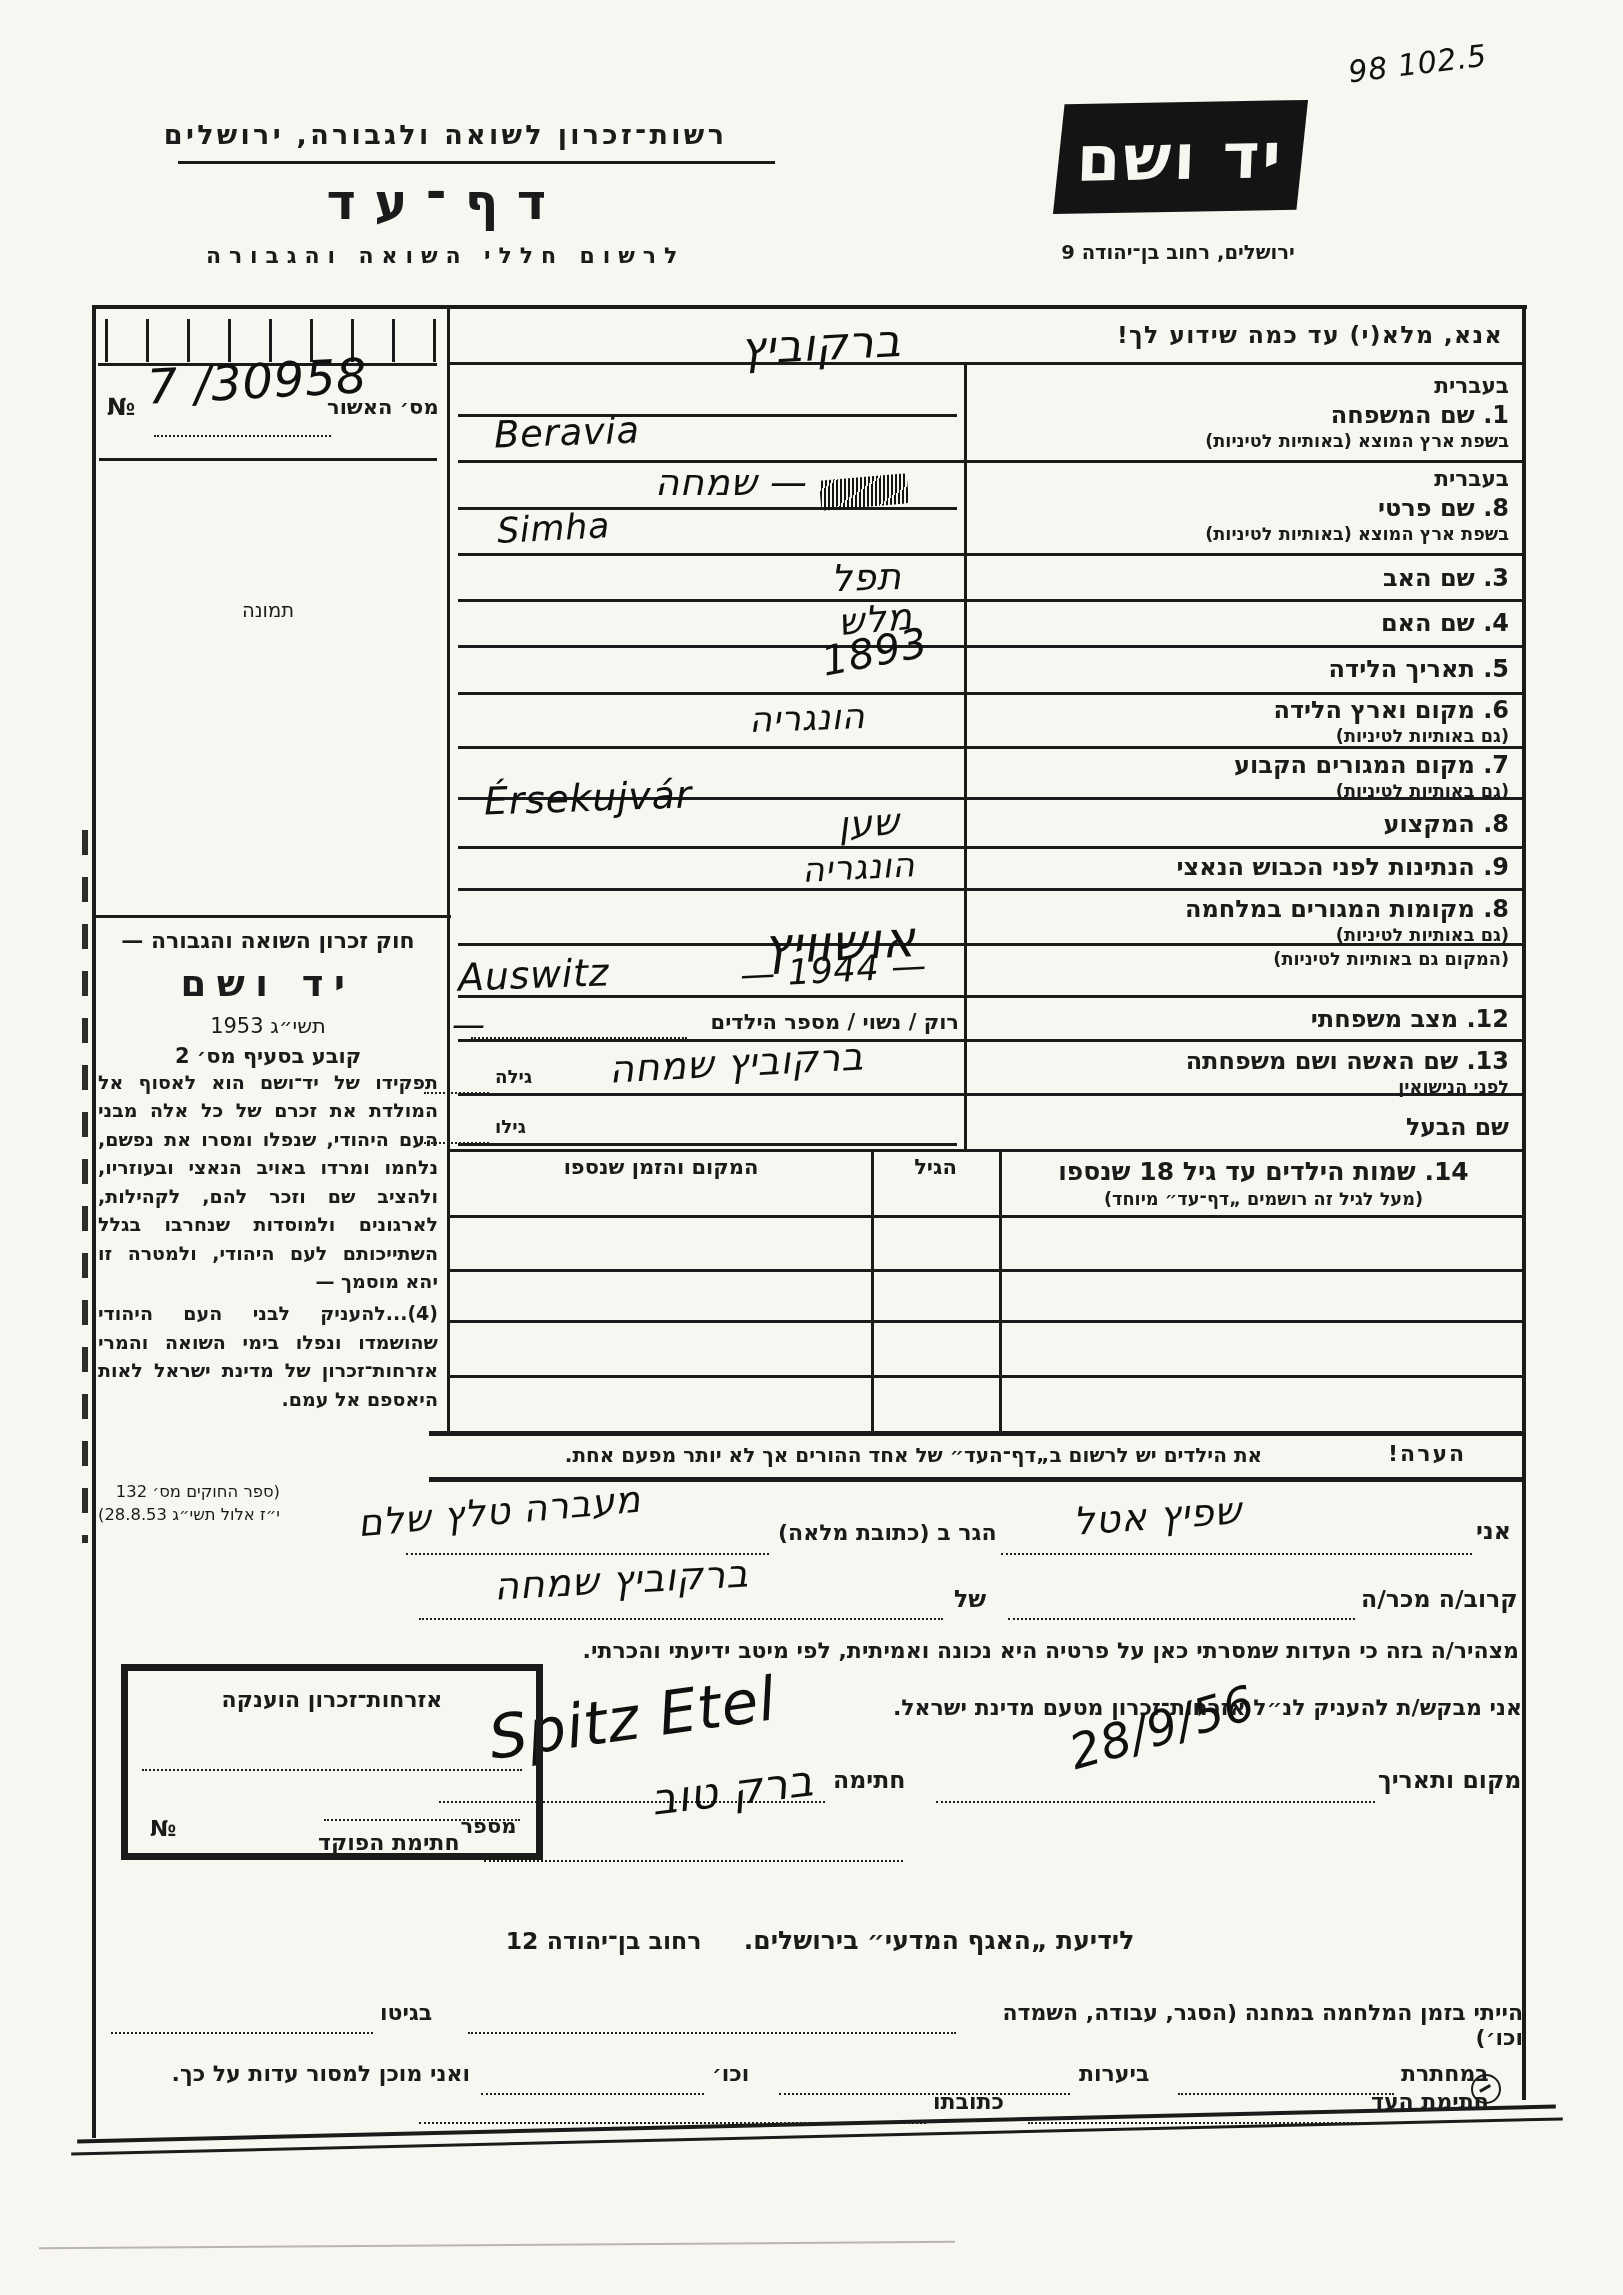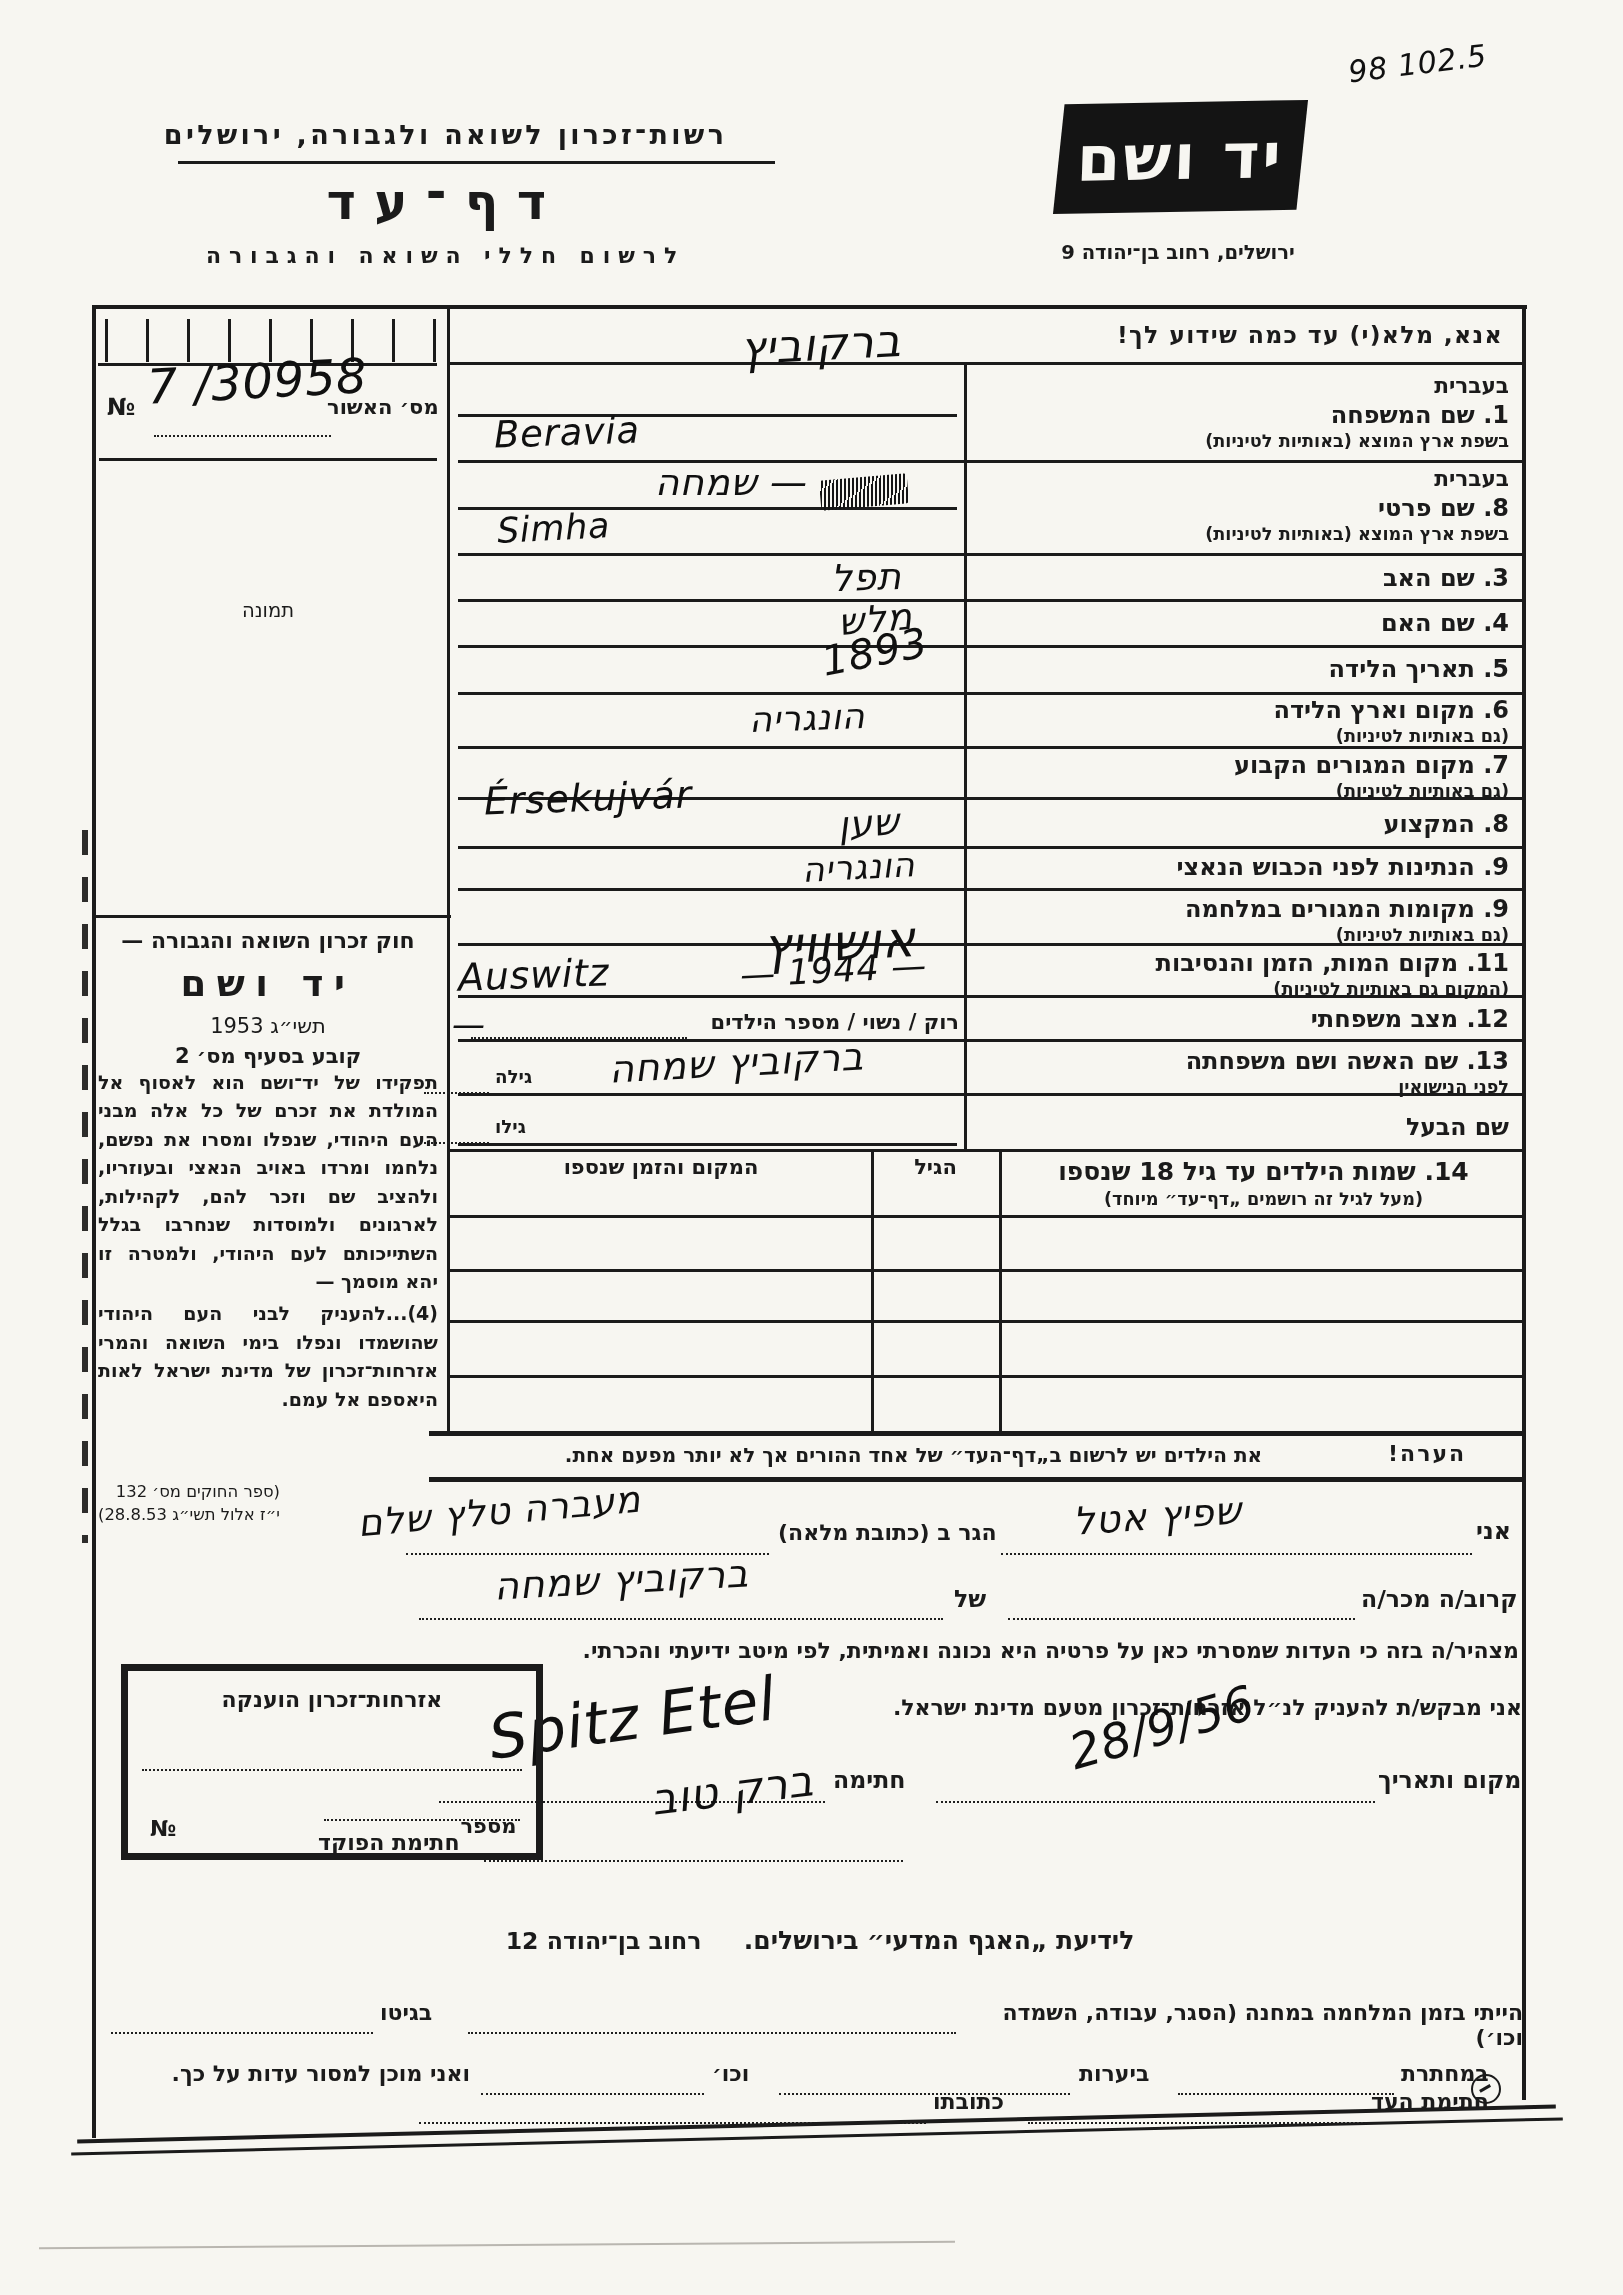--- a/index.html
+++ b/index.html
@@ -181,25 +181,24 @@
     <div class="flabel">6. מקום וארץ הלידה</div>
     <div class="fsub">(גם באותיות לטיניות)</div>
   </div>
   <div class="rblock" style="top:750px;">
     <div class="flabel">7. מקום המגורים הקבוע</div>
     <div class="fsub">(גם באותיות לטיניות)</div>
   </div>
   <div class="rblock" style="top:810px;font-size:24px;font-weight:bold;">8. המקצוע</div>
   <div class="rblock" style="top:853px;font-size:24px;font-weight:bold;">9. הנתינות לפני הכבוש הנאצי</div>
   <div class="rblock" style="top:894px;">
-    <div class="flabel">9. מקומות המגורים במלחמה</div>
+    <div class="flabel">8. מקומות המגורים במלחמה</div>
     <div class="fsub">(גם באותיות לטיניות)</div>
   </div>
   <div class="rblock" style="top:948px;">
-    <div class="flabel">11. מקום המות, הזמן והנסיבות</div>
     <div class="fsub">(המקום גם באותיות לטיניות)</div>
   </div>
   <div class="rblock" style="top:1005px;font-size:24px;font-weight:bold;">12. מצב משפחתי</div>
   <div class="rblock" style="top:1046px;">
     <div class="flabel">13. שם האשה ושם משפחתה</div>
     <div class="fsub">לפני הנישואין</div>
   </div>
   <div class="rblock" style="top:1113px;font-size:23.6px;font-weight:bold;">שם הבעל</div>
 
   <div class="hand" style="left:740px;top:318px;font-size:45px;transform:rotate(-3deg);">ברקוביץ</div>

